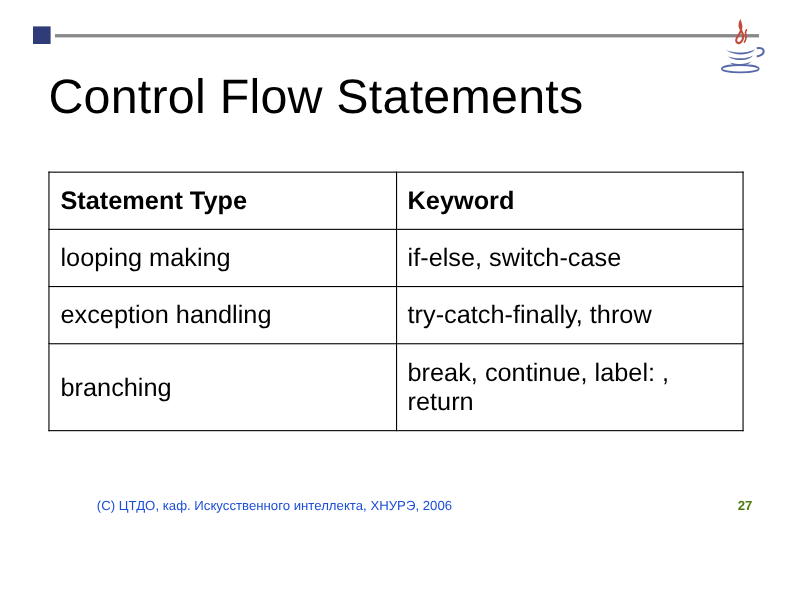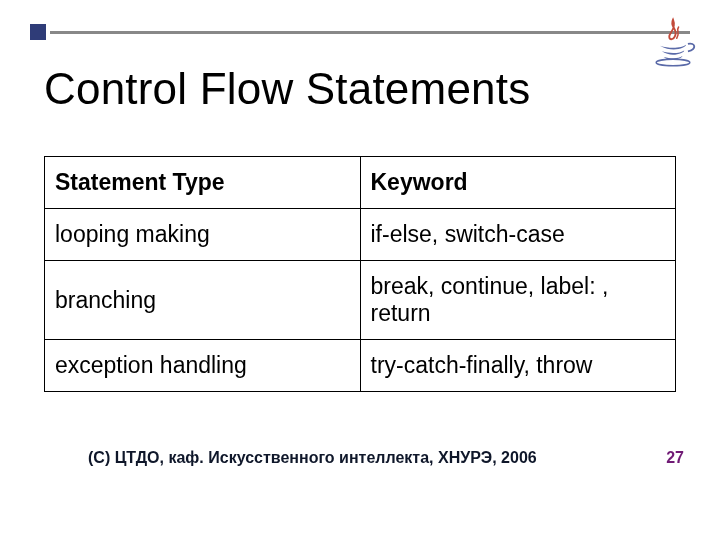--- a/index.html
+++ b/index.html
@@ -89,28 +89,27 @@
     bottom: 18px;
     left: 0;
     width: 720px;
     display: flex;
     justify-content: space-between;
     align-items: center;
     box-sizing: border-box;
     padding: 0 36px 0 88px;
   }
   .footer-left {
-    font-size: 16px;
-    color: #0f172a;
-    font-weight: bold;
+    font-size: 12px;
+    color: #1d4ed8;
   }
   .footer-right {
-    font-size: 16px;
+    font-size: 12px;
     font-weight: bold;
-    color: #701a75;
+    color: #4d7c0f;
   }
 </style>
 </head>
 <body>
 
 <div class="slide">
 
   <div class="accent-bar">
     <div class="accent-block"></div>
     <div class="accent-line"></div>
@@ -138,26 +137,26 @@
     <tbody>
         <tr>
       <th>Statement Type</th>
       <th>Keyword</th>
     </tr>
     <tr>
       <td>looping making</td>
       <td>if-else, switch-case</td>
     </tr>
     <tr>
+      <td>exception handling</td>
+      <td>try-catch-finally, throw</td>
+    </tr>
+    <tr>
       <td>branching</td>
       <td>break, continue, label: , return</td>
-    </tr>
-    <tr>
-      <td>exception handling</td>
-      <td>try-catch-finally, throw</td>
     </tr>
   </tbody>
     </table>
 
   <div class="footer">
     <div class="footer-left">(С) ЦТДО, каф. Искусственного интеллекта, ХНУРЭ, 2006</div>
     <div class="footer-right">27</div>
   </div>
 
 </div>

